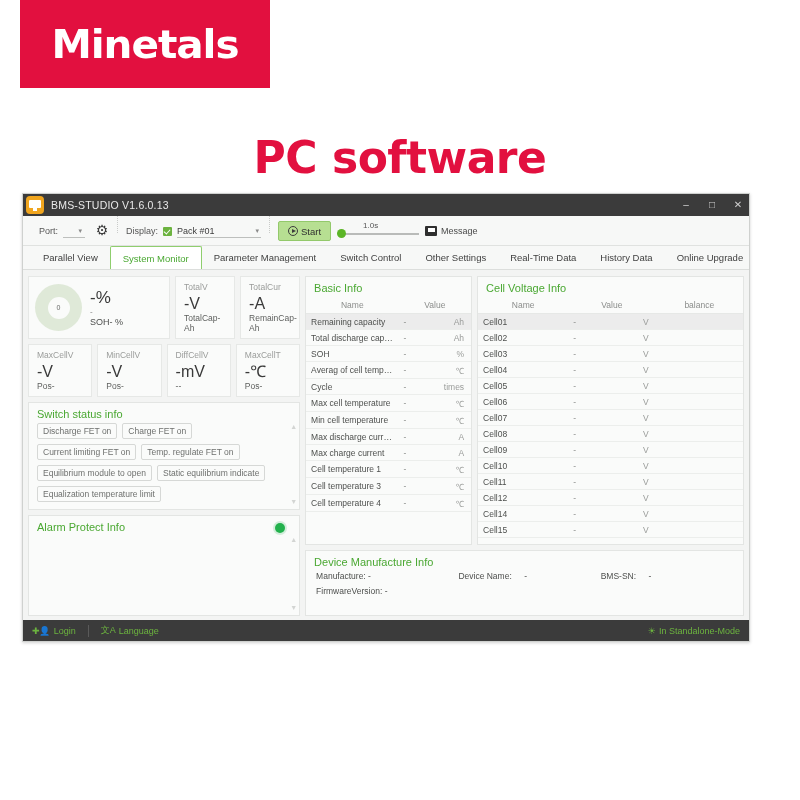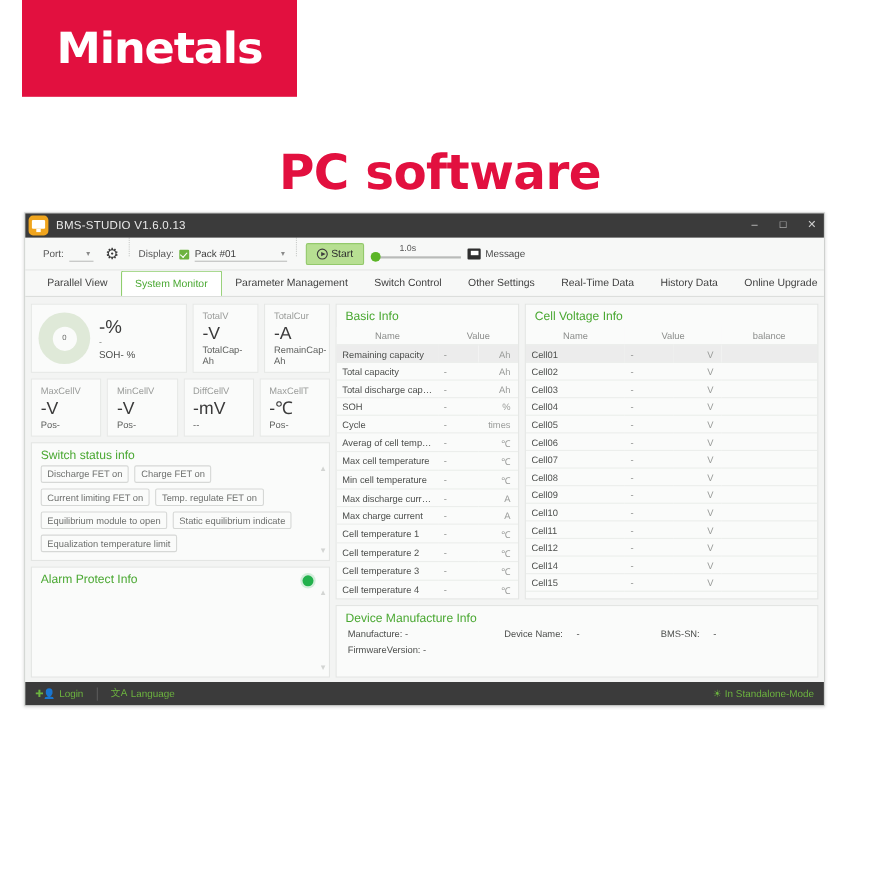--- a/index.html
+++ b/index.html
@@ -409,71 +409,61 @@
                     <th colspan="2">Value</th>
                   </tr>
                 </thead>
                 <tbody id="basic-body">
                     <tr class="sel">
                       <td>Remaining capacity</td>
                       <td class="val" style="width: 16%;">-</td>
                       <td class="unit">Ah</td>
                     </tr>
                     <tr>
-                      <td>Total capacity</td>
+                      <td>Total discharge capa...</td>
                       <td class="val" style="width: 16%;">-</td>
                       <td class="unit">Ah</td>
                     </tr>
                     <tr>
-                      <td>Total discharge capa...</td>
-                      <td class="val" style="width: 16%;">-</td>
-                      <td class="unit">Ah</td>
-                    </tr>
-                    <tr>
                       <td>SOH</td>
                       <td class="val" style="width: 16%;">-</td>
                       <td class="unit">%</td>
                     </tr>
                     <tr>
+                      <td>Averag of cell tempe...</td>
+                      <td class="val" style="width: 16%;">-</td>
+                      <td class="unit">℃</td>
+                    </tr>
+                    <tr>
                       <td>Cycle</td>
                       <td class="val" style="width: 16%;">-</td>
                       <td class="unit">times</td>
                     </tr>
                     <tr>
-                      <td>Averag of cell tempe...</td>
+                      <td>Max cell temperature</td>
                       <td class="val" style="width: 16%;">-</td>
                       <td class="unit">℃</td>
                     </tr>
                     <tr>
-                      <td>Max cell temperature</td>
+                      <td>Min cell temperature</td>
                       <td class="val" style="width: 16%;">-</td>
                       <td class="unit">℃</td>
                     </tr>
                     <tr>
-                      <td>Min cell temperature</td>
-                      <td class="val" style="width: 16%;">-</td>
-                      <td class="unit">℃</td>
-                    </tr>
-                    <tr>
                       <td>Max discharge current</td>
                       <td class="val" style="width: 16%;">-</td>
                       <td class="unit">A</td>
                     </tr>
                     <tr>
                       <td>Max charge current</td>
                       <td class="val" style="width: 16%;">-</td>
                       <td class="unit">A</td>
                     </tr>
                     <tr>
                       <td>Cell temperature 1</td>
-                      <td class="val" style="width: 16%;">-</td>
-                      <td class="unit">℃</td>
-                    </tr>
-                    <tr>
-                      <td>Cell temperature 2</td>
                       <td class="val" style="width: 16%;">-</td>
                       <td class="unit">℃</td>
                     </tr>
                     <tr>
                       <td>Cell temperature 3</td>
                       <td class="val" style="width: 16%;">-</td>
                       <td class="unit">℃</td>
                     </tr>
                     <tr>
                       <td>Cell temperature 4</td>

